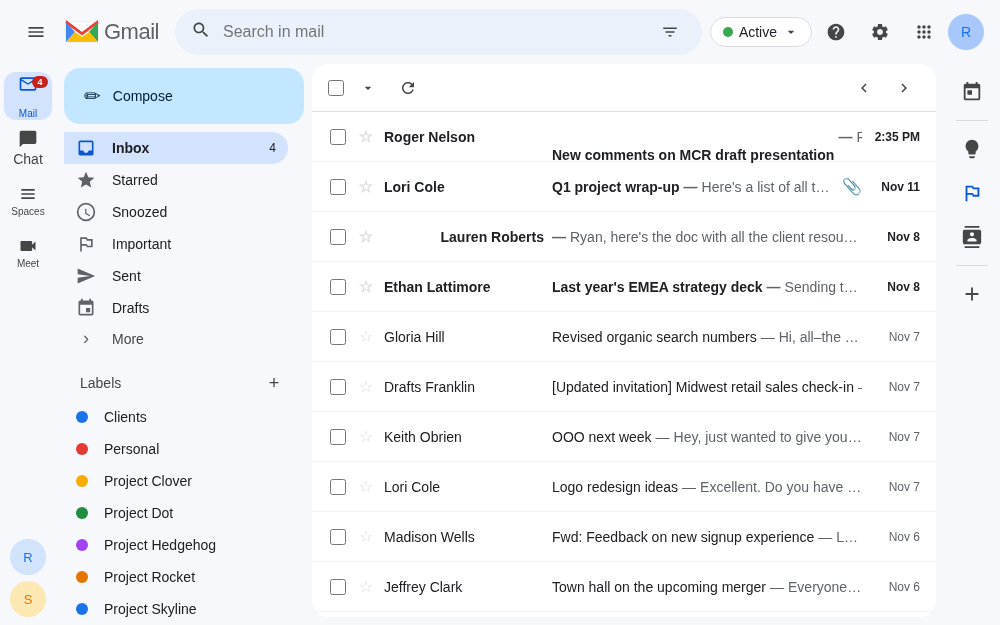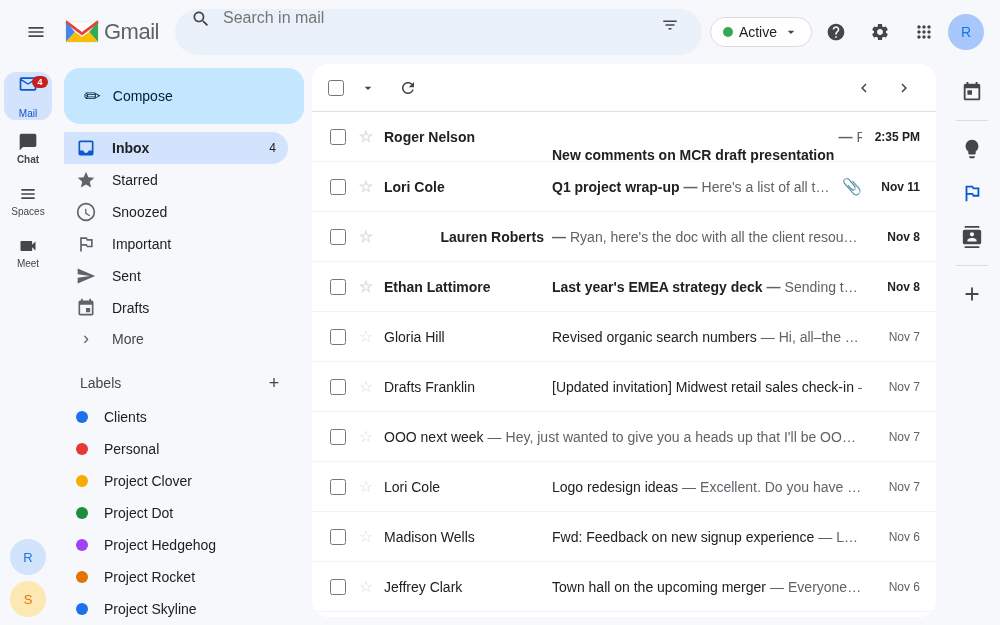--- a/index.html
+++ b/index.html
@@ -4,21 +4,21 @@
   <style>
     * { margin: 0; padding: 0; box-sizing: border-box; }
     body { font-family: 'Google Sans', Arial, sans-serif; font-size: 14px; background: #f6f8fc; color: #202124; width: 1000px; height: 625px; overflow: hidden; display: flex; flex-direction: column; }
 
     
     .topbar { display: flex; align-items: center; padding: 8px 16px; background: #f6f8fc; height: 64px; gap: 8px; flex-shrink: 0; }
     .menu-btn { width: 40px; height: 40px; display: flex; align-items: center; justify-content: center; border-radius: 50%; cursor: pointer; border: none; background: transparent; }
     .gmail-logo { display: flex; align-items: center; gap: 4px; margin-right: 8px; }
     .gmail-logo-icon { width: 36px; height: 36px; }
     .gmail-text { font-size: 22px; color: #5f6368; font-weight: 400; letter-spacing: -0.5px; }
-    .search-bar { flex: 1; display: flex; align-items: flex-start; background: #eaf1fb; border-radius: 24px; padding: 0 16px; height: 46px; max-width: 720px; }
+    .search-bar { flex: 1; display: flex; align-items: center; background: #eaf1fb; border-radius: 24px; padding: 0 16px; height: 46px; max-width: 720px; }
     .search-bar input { flex: 1; border: none; background: transparent; font-size: 16px; outline: none; color: #202124; }
     .search-icon { color: #5f6368; margin-right: 12px; font-size: 20px; }
     .search-tune-btn { width: 32px; height: 32px; display: flex; align-items: center; justify-content: center; border-radius: 50%; cursor: pointer; border: none; background: transparent; color: #5f6368; font-size: 18px; }
     .topbar-right { display: flex; align-items: center; gap: 4px; margin-left: auto; }
     .active-badge { display: flex; align-items: center; gap: 6px; border: 1px solid #dadce0; border-radius: 20px; padding: 6px 12px; cursor: pointer; background: white; font-size: 14px; color: #202124; }
     .active-dot { width: 10px; height: 10px; background: #34a853; border-radius: 50%; }
     .icon-btn { width: 40px; height: 40px; display: flex; align-items: center; justify-content: center; border-radius: 50%; cursor: pointer; border: none; background: transparent; color: #5f6368; font-size: 20px; }
     .avatar { width: 36px; height: 36px; border-radius: 50%; background: #a8c7fa; display: flex; align-items: center; justify-content: center; font-size: 14px; font-weight: 500; color: #1a73e8; cursor: pointer; }
 
     
@@ -142,21 +142,21 @@
       <svg width="22" height="22" viewBox="0 0 24 24" fill="#0b57d0">
           <path d="M20 4H4c-1.1 0-1.99.9-1.99 2L2 18c0 1.1.9 2 2 2h16c1.1 0 2-.9 2-2V6c0-1.1-.9-2-2-2zm0 14H4V8l8 5 8-5v10zm-8-7L4 6h16l-8 5z"></path>
         </svg>
       <span style="font-size:10px;color:#0b57d0;font-weight:500;margin-top:12px;">Mail</span>
       <span class="badge-count">4</span>
     </div>
     <div class="icon-sidebar-item">
       <svg width="22" height="22" viewBox="0 0 24 24" fill="#444746">
           <path d="M20 2H4c-1.1 0-2 .9-2 2v18l4-4h14c1.1 0 2-.9 2-2V4c0-1.1-.9-2-2-2z"></path>
         </svg>
-      <span style="font-size:10px;color:#444746;font-weight:bold;">Chat</span>
+      <span style="font-size:14px;color:#444746;">Chat</span>
     </div>
     <div class="icon-sidebar-item">
       <svg width="22" height="22" viewBox="0 0 24 24" fill="#444746">
           <path d="M4 6h16v2H4zm0 5h16v2H4zm0 5h16v2H4z"></path>
         </svg>
       <span style="font-size:10px;color:#444746;">Spaces</span>
     </div>
     <div class="icon-sidebar-item">
       <svg width="22" height="22" viewBox="0 0 24 24" fill="#444746">
           <path d="M17 10.5V7c0-.55-.45-1-1-1H4c-.55 0-1 .45-1 1v10c0 .55.45 1 1 1h12c.55 0 1-.45 1-1v-3.5l4 4v-11l-4 4z"></path>
@@ -387,20 +387,21 @@
     <div class="email-meta">
 
       <span class="email-time">Nov 7</span>
     </div>
   </div>
         <div class="email-row">
     <div class="row-checkbox">
       <input type="checkbox" style="">
     </div>
     <div class="row-star">☆</div>
+    <div class="sender" style="">Keith Obrien</div>
     <div class="email-content">
       <span class="email-subject" style="">OOO next week</span>
       <span class="email-dash"> — </span>
       <span class="email-snippet">Hey, just wanted to give you a heads up that I'll be OOO ne…</span>
     </div>
     <div class="email-meta">
 
       <span class="email-time">Nov 7</span>
     </div>
   </div>

